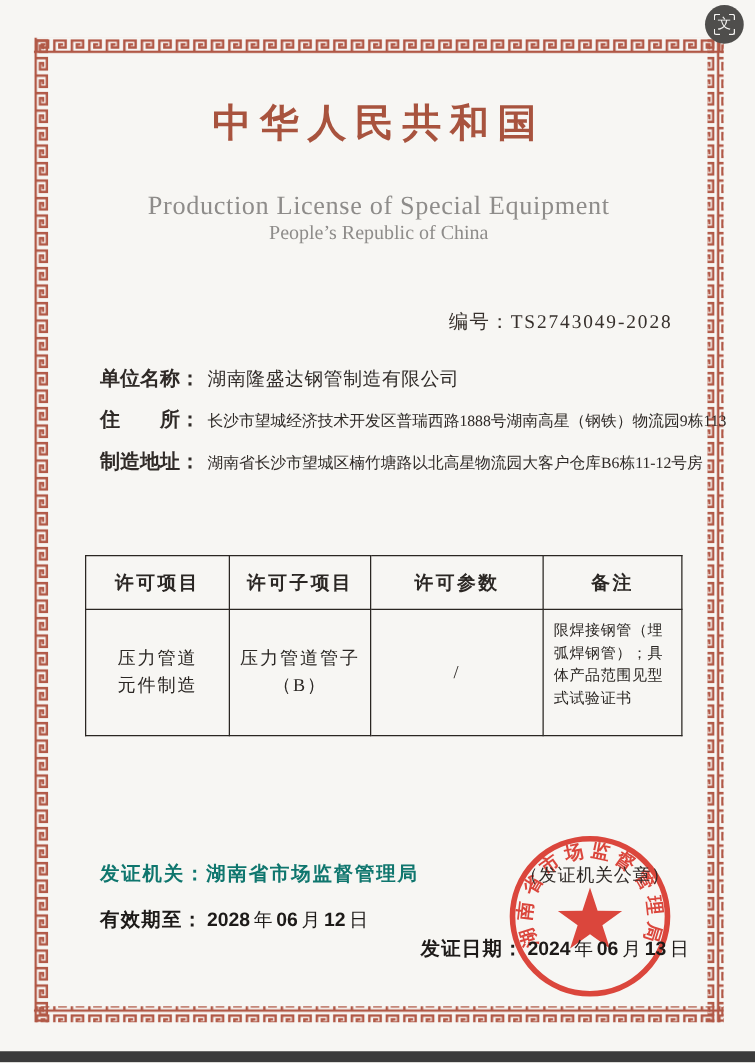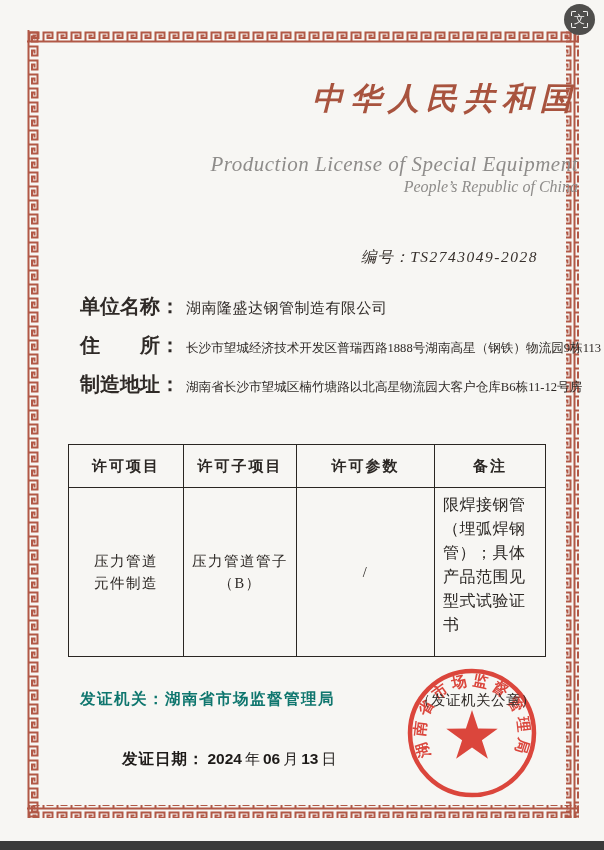--- a/index.html
+++ b/index.html
@@ -22,43 +22,43 @@
   .corner { position: absolute; width: 5px; height: 5px; border: 1.6px solid #f5f4f2; }
   .corner.tl { left: 0; top: 0; border-right: none; border-bottom: none; border-top-left-radius: 2px; }
   .corner.tr { right: 0; top: 0; border-left: none; border-bottom: none; border-top-right-radius: 2px; }
   .corner.bl { left: 0; bottom: 0; border-right: none; border-top: none; border-bottom-left-radius: 2px; }
   .corner.br { right: 0; bottom: 0; border-left: none; border-top: none; border-bottom-right-radius: 2px; }
 
   
   .frame-svg { position: absolute; left: 27px; top: 30px; }
 
   .cert { position: absolute; left: 28px; top: 30px; width: 550px; height: 788px; }
-  .center { text-align: right; font-style: italic; }
+  .center { text-align: center; }
 
   .title-cn1 { position: absolute; top: 48px; left: 0; width: 100%; font-size: 31px; font-weight: bold; color: #a8533e; letter-spacing: 7px; }
   .title-cn2 { position: absolute; top: 86px; left: 0; width: 100%; font-size: 31px; font-weight: bold; color: #a8533e; letter-spacing: 3px; }
   .title-en1 { position: absolute; top: 122px; left: 0; width: 100%; font-size: 21px; color: #8e8c8a; letter-spacing: 0.5px; }
   .title-en2 { position: absolute; top: 148px; left: 0; width: 100%; font-size: 16px; color: #8e8c8a; }
 
-  .license-no { position: absolute; top: 217px; left: 0; width: 100%; text-align: right; padding-right: 40px; font-size: 15.5px; color: #37302c; letter-spacing: 1px; font-style: italic; }
+  .license-no { position: absolute; top: 217px; left: 0; width: 100%; text-align: right; padding-right: 40px; font-size: 15.5px; color: #37302c; letter-spacing: 1px; }
   .license-no .num { font-weight: 500; letter-spacing: 1.5px; }
 
   .info { position: absolute; left: 52px; top: 263px; width: 470px; color: #2f2a27; }
   .info-row { display: flex; align-items: baseline; margin-bottom: 12px; }
-  .info-label { font-size: 20px; font-weight: bold; white-space: pre; flex: 0 0 auto; }
+  .info-label { font-size: 16px; font-weight: bold; white-space: pre; flex: 0 0 auto; }
   .info-value { font-size: 15px; letter-spacing: 0.5px; padding-left: 6px; white-space: nowrap; }
   .info-row.small .info-value { font-size: 12.6px; letter-spacing: 0; }
 
   .approval { position: absolute; left: 68px; top: 374px; font-size: 16px; font-weight: 600; color: #2f2a27; letter-spacing: 1px; }
 
   table.lic { position: absolute; left: 40px; top: 414px; width: 477px; height: 145px; border-collapse: collapse; table-layout: fixed; color: #2b2724; }
   table.lic th, table.lic td { border: 1.6px solid #2a2622; }
   table.lic th { font-size: 15px; font-weight: bold; letter-spacing: 2px; height: 43px; }
   table.lic td { font-size: 14.5px; text-align: center; vertical-align: middle; letter-spacing: 1.5px; }
-  table.lic td.remarks { text-align: left; vertical-align: middle; padding: 5px 6px 19px 8px; font-size: 16px; line-height: 1.5; letter-spacing: 0.5px; }
+  table.lic td.remarks { text-align: left; vertical-align: middle; padding: 5px 6px 19px 8px; font-size: 12px; line-height: 1.5; letter-spacing: 0.5px; }
   .cell-line { line-height: 1.55; }
 
   .issuer-row { position: absolute; left: 52px; top: 659px; font-size: 15.5px; color: #0f766e; font-weight: bold; letter-spacing: 1.5px; z-index: 3; }
   .seal-note { position: absolute; left: 388px; top: 661px; font-size: 14.5px; color: #2f2a27; letter-spacing: 0.5px; z-index: 3; }
 
   .date-row { position: absolute; left: 52px; top: 696px; width: 480px; display: flex; color: #1d1a18; z-index: 3; }
   .date-label { font-size: 15.5px; font-weight: bold; letter-spacing: 1px; }
   .date-num { font-family: "Liberation Sans", sans-serif; font-weight: bold; font-size: 15.5px; padding: 0 3px; }
   .date-unit { font-size: 15px; }
   .valid-block { flex: 0 0 auto; }
@@ -142,20 +142,23 @@
         </tr>
       </tbody>
     </table>
 
     <div class="issuer-row">
       <span>发证机关：</span><span>湖南省市场监督管理局</span>
     </div>
     <div class="seal-note">（发证机关公章）</div>
 
     <div class="date-row">
+      <span class="valid-block">
+        <span class="date-label">有效期至：</span><span class="date-num">2028</span><span class="date-unit">年</span><span class="date-num">06</span><span class="date-unit">月</span><span class="date-num">12</span><span class="date-unit">日</span>
+      </span>
       <span class="issue-block">
         <span class="date-label">发证日期：</span><span class="date-num">2024</span><span class="date-unit">年</span><span class="date-num">06</span><span class="date-unit">月</span><span class="date-num">13</span><span class="date-unit">日</span>
       </span>
     </div>
 
     <svg class="seal" width="136" height="136" viewBox="0 0 136 136">
       <circle cx="68" cy="68" r="62" fill="none" stroke="#e03a30" stroke-width="4.5"></circle>
       <polygon fill="#e03a30" points="68,45 74.1,63.6 93.7,63.7 77.9,75.2 83.9,93.8 68,82.4 52.1,93.8 58.1,75.2 42.3,63.7 61.9,63.6"></polygon>
       <path id="sealTextPath" d="M 24 84 A 47 47 0 1 1 112 84" fill="none" stroke="none"></path>
       <text font-size="15" fill="#e03a30" letter-spacing="4.5" font-weight="bold">

